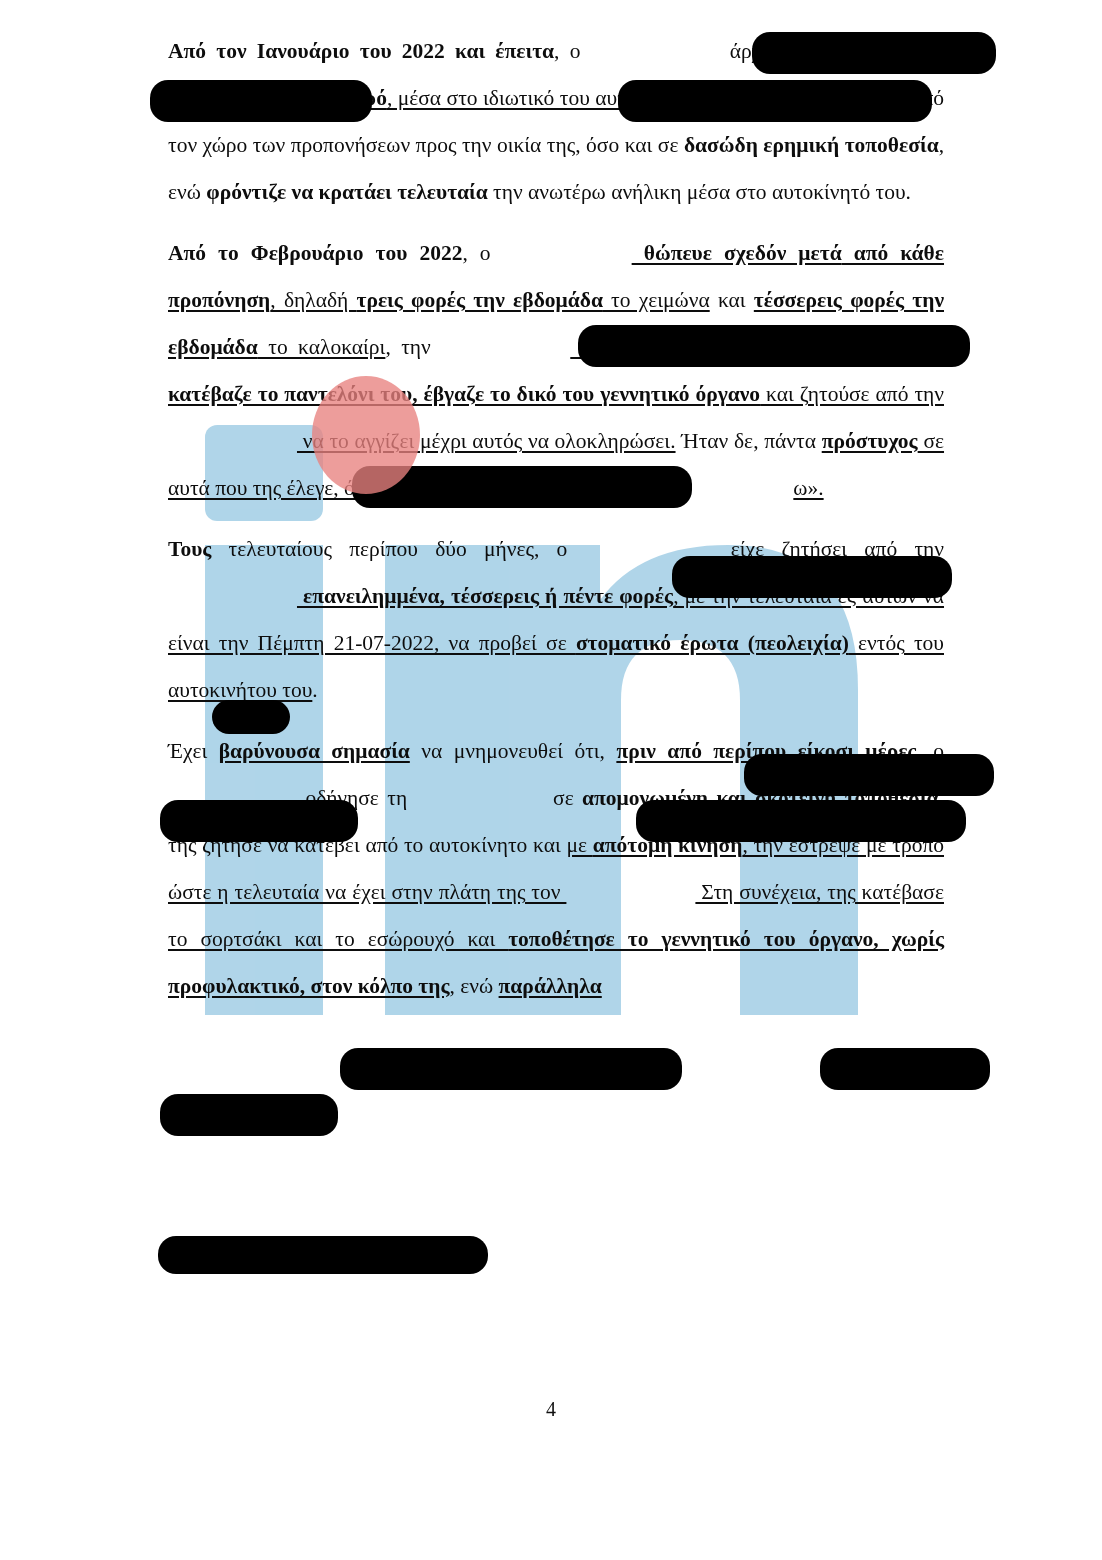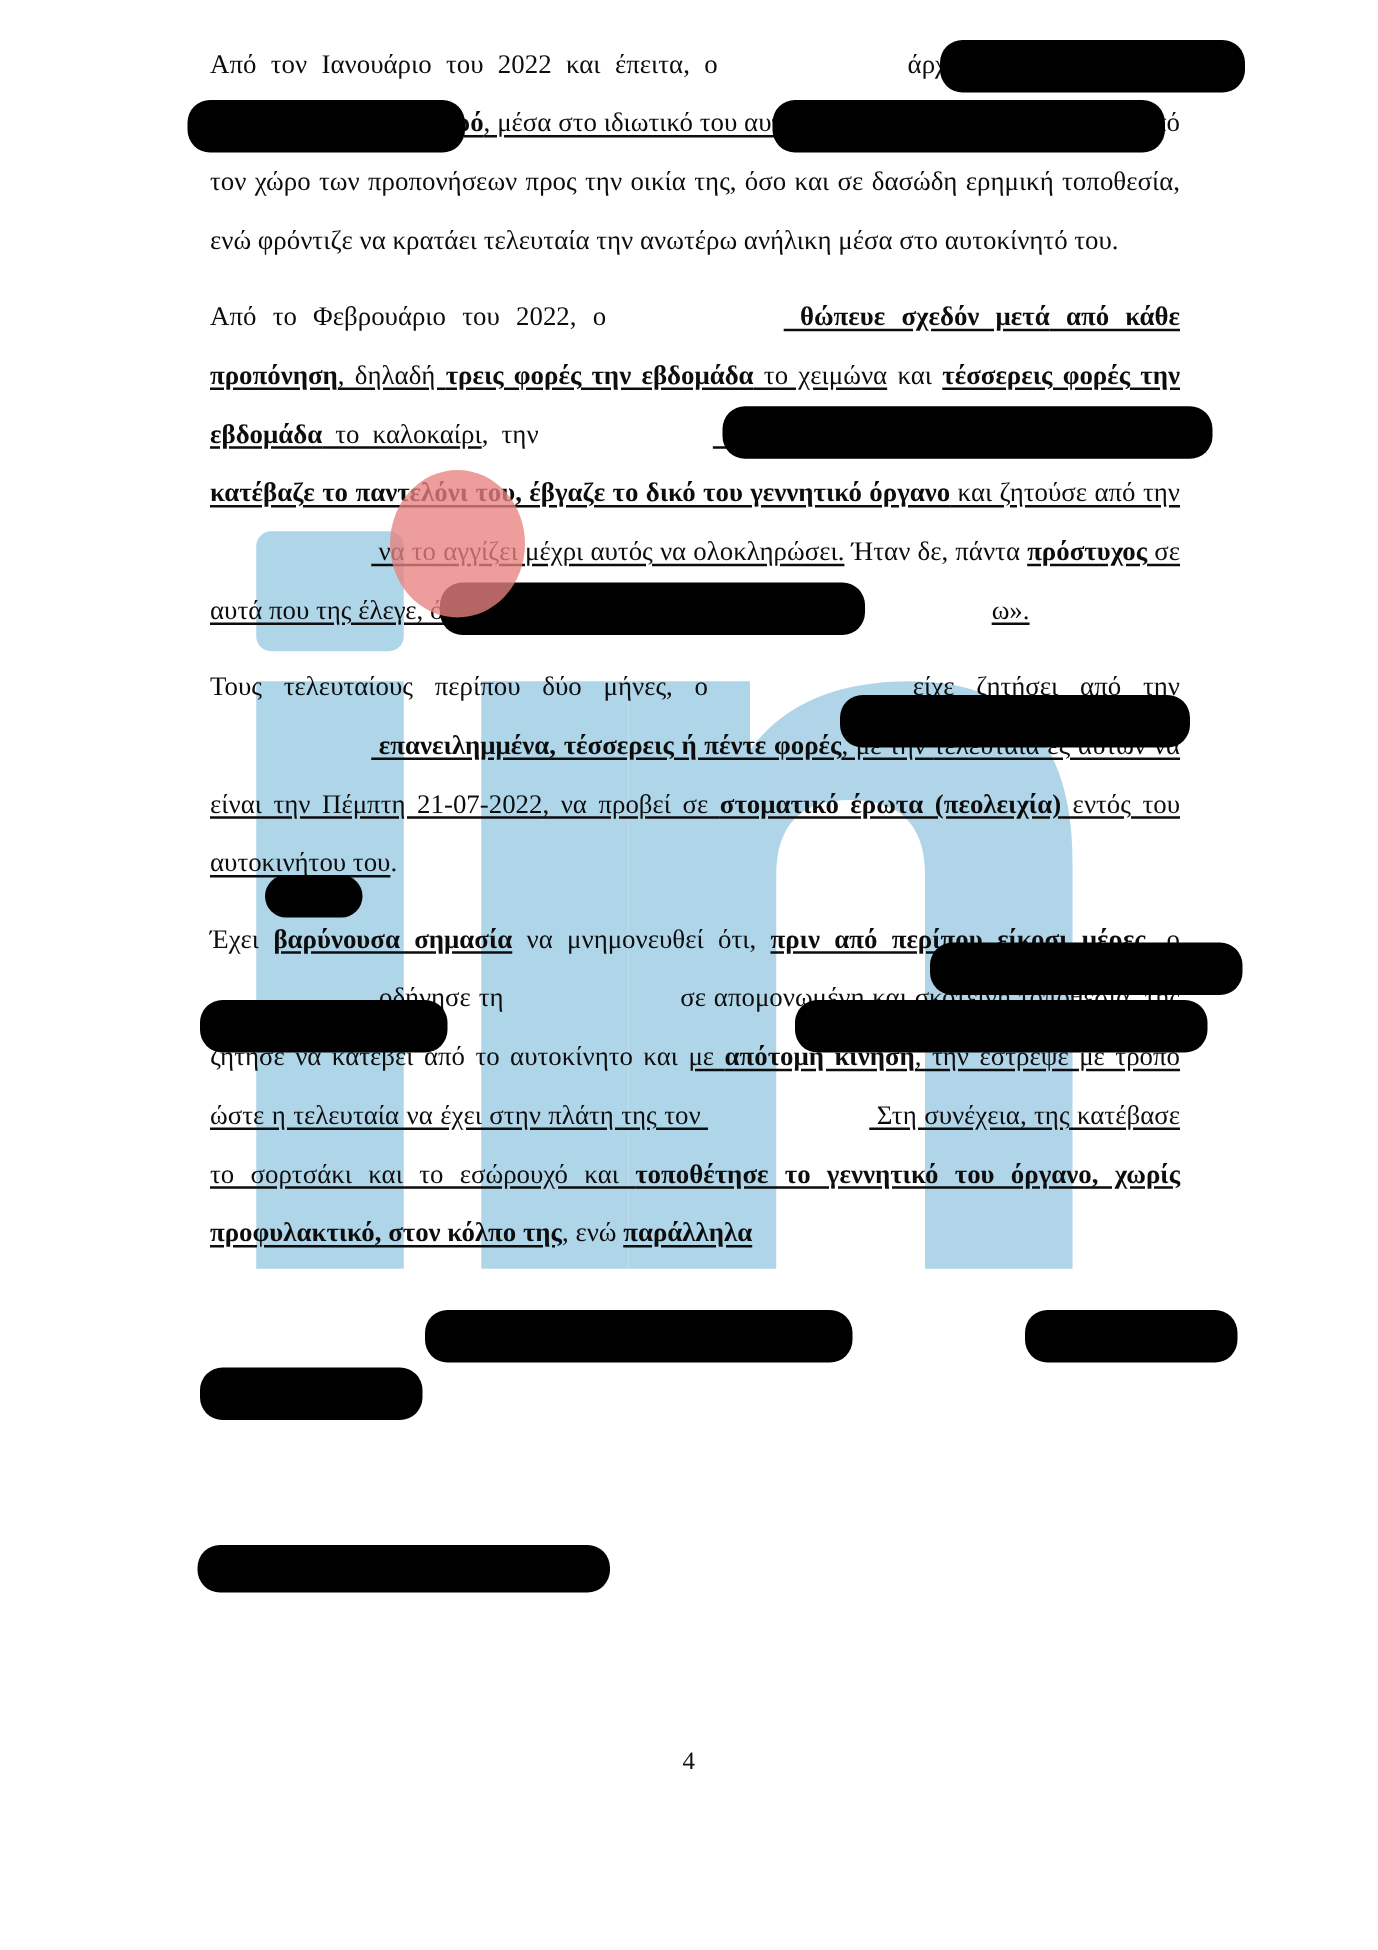--- a/index.html
+++ b/index.html
@@ -41,21 +41,21 @@
     font-size: 21.5px;
     line-height: 47px;
     text-align: justify;
     text-justify: inter-word;
     color: #0d0d0d;
     margin: 0 0 14px 0;
     hyphens: none;
   }
   .para:last-child { margin-bottom: 0; }
 
-  .b { font-weight: normal; }
+  .b { font-weight: bold; }
   .u { text-decoration: underline; text-underline-offset: 3px; }
   .bu { font-weight: bold; text-decoration: underline; text-underline-offset: 3px; }
 
   
   .redaction {
     position: absolute;
     background: #000000;
     border-radius: 18px;
     z-index: 3;
   }

